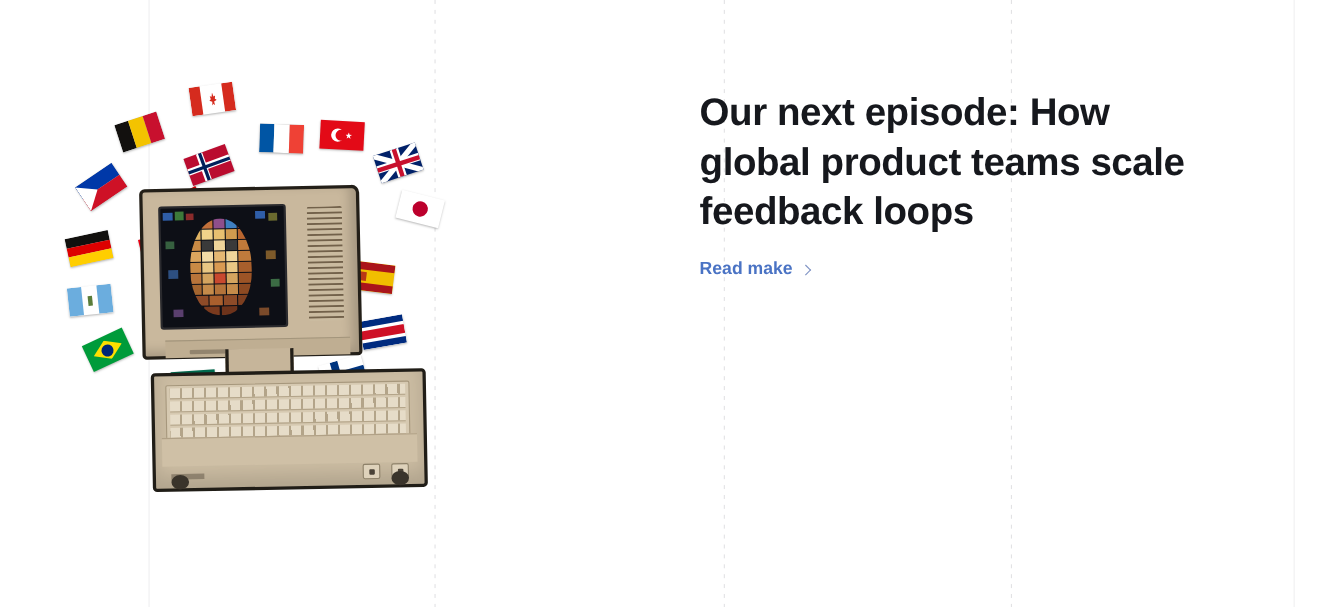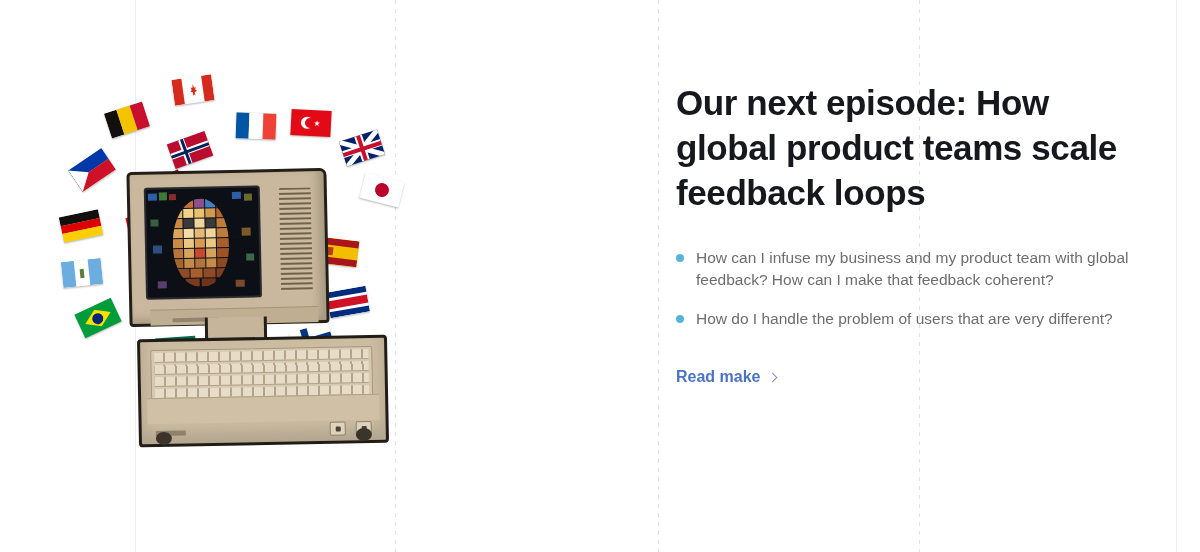--- a/index.html
+++ b/index.html
@@ -103,21 +103,21 @@
   .kb-brand { position:absolute; left:14px; bottom:8px; width:30px; height:5px;
     background:#6e6352; opacity:.6; }
   .kb-btn { position:absolute; bottom:5px; width:16px; height:14px;
     background:#ded2bb; border:1px solid #8d8169; border-radius:2px; }
   .kb-btn .dot { position:absolute; left:5px; top:4px; width:5px; height:5px;
     background:#4a4237; border-radius:1px; }
   .foot { position:absolute; bottom:-1px; width:16px; height:13px;
     background:#3a342b; border-radius:50%; }
 
   
-  .content { position:absolute; left:676px; top:80px; width:470px; }
+  .content { position:absolute; left:636px; top:80px; width:470px; }
   .headline {
     font-size:35px; line-height:45px; font-weight:700;
     color:#16181d; letter-spacing:-0.4px;
   }
   .lede {
     margin-top:47px;
     font-size:17px; line-height:24px; color:#6d6d6d; font-weight:400;
   }
   .bullets { margin-top:32px; list-style:none; }
   .bullets li {
@@ -348,30 +348,20 @@
       <div class="foot" style="left:14px;"></div>
       <div class="foot" style="right:14px;"></div>
     </div>
   </div>
 
   <div class="content">
 
     <h1 class="headline">Our next episode: How global product teams scale feedback loops</h1>
 
 
-    <ul class="bullets">
-      <li>
-        <span class="bdot"></span>
-        <span>How can I infuse my business and my product team with global feedback? How can I make that feedback coherent?</span>
-      </li>
-      <li>
-        <span class="bdot"></span>
-        <span>How do I handle the problem of users that are very different?</span>
-      </li>
-    </ul>
 
     <a class="readmore" href="#">
       <span>Read make</span>
       <span class="chev"></span>
     </a>
   </div>
 
 </div>
 
 </body></html>

